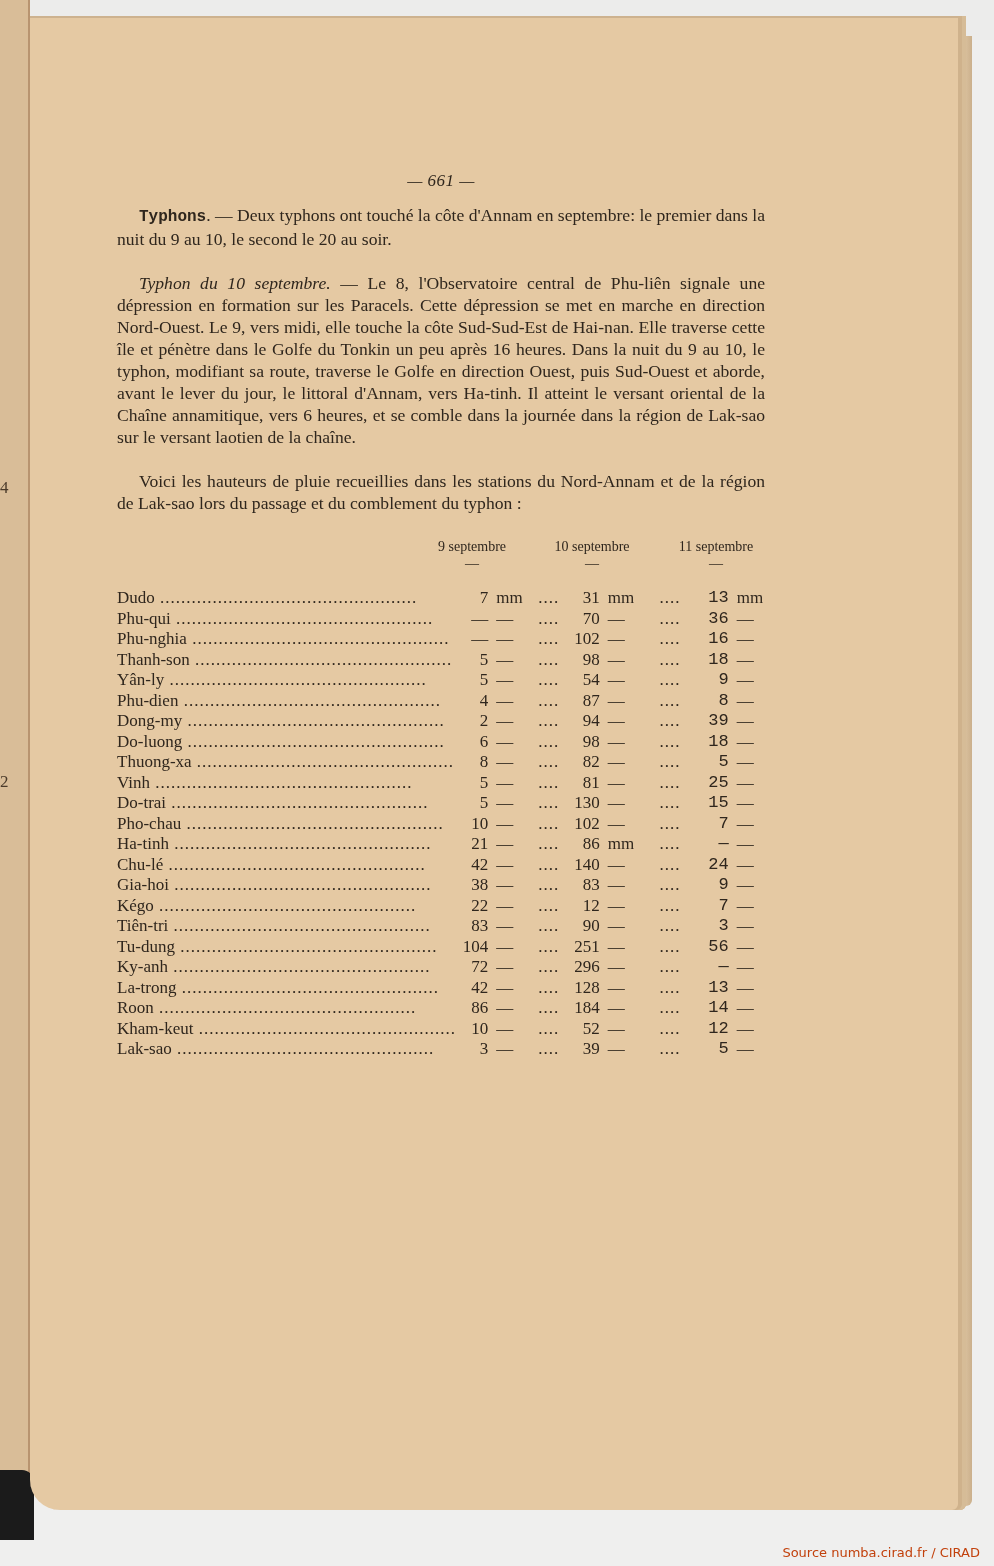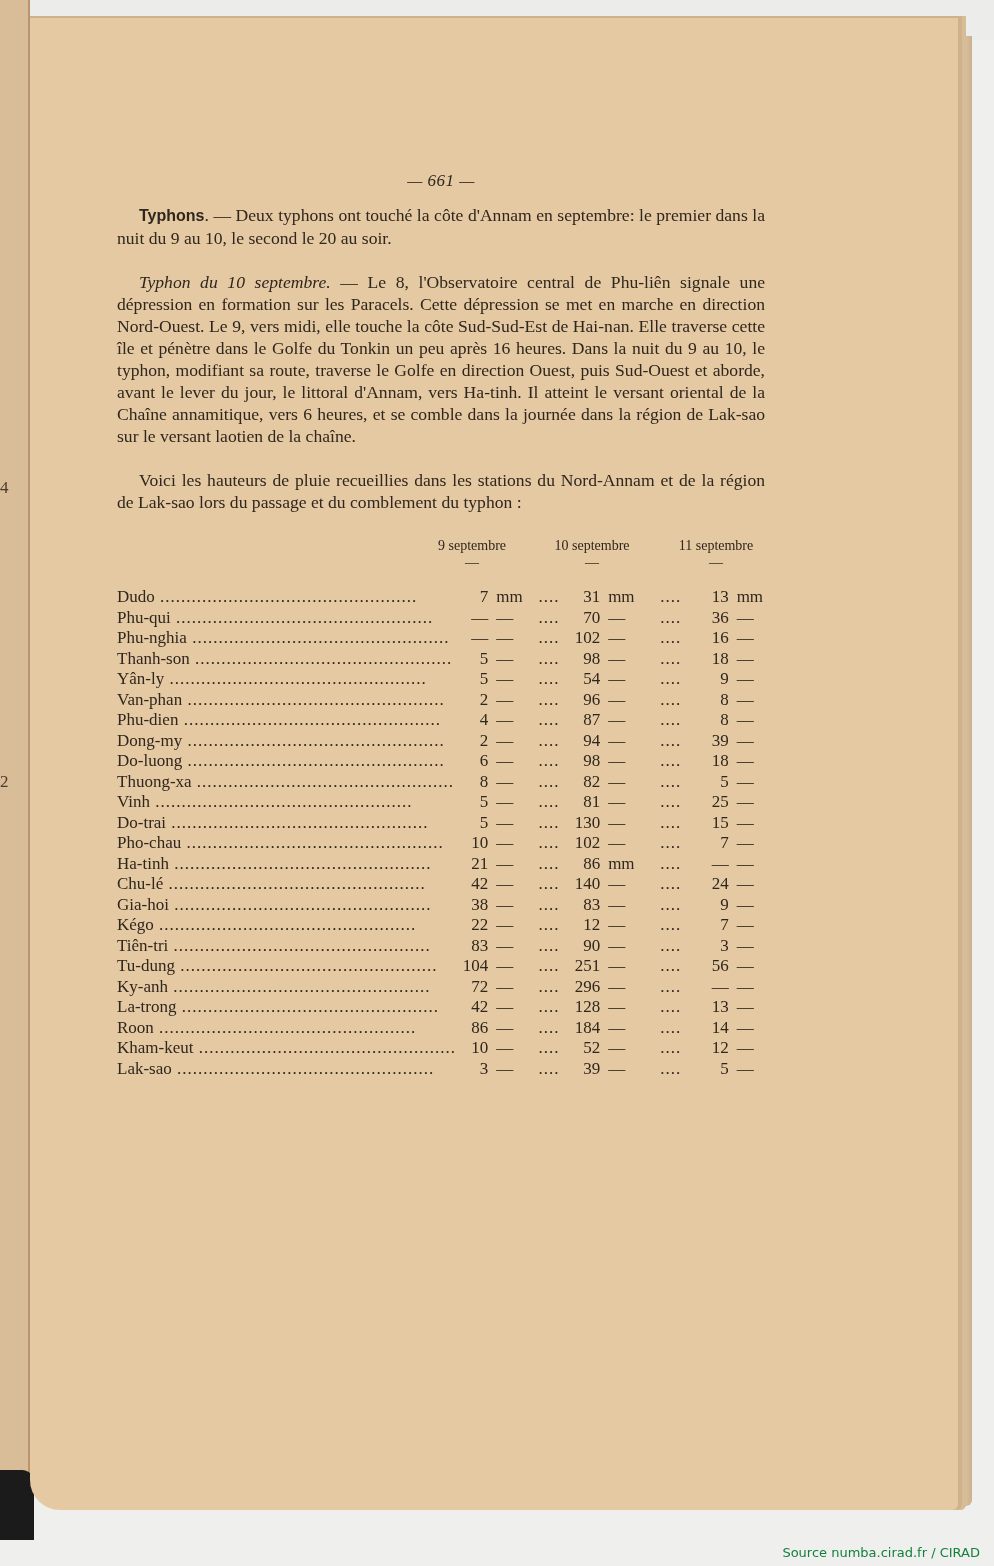--- a/index.html
+++ b/index.html
@@ -30,21 +30,21 @@
       background: linear-gradient(to right, #d8bd98, #cdb08a 40%, #dcc3a0 60%, #cbb08c);
       border-radius: 0 0 6px 0;
     }
     .content {
       position: absolute; left: 117px; top: 170px; width: 648px;
       color: #2f261d; font-size: 17.6px; line-height: 22px;
     }
     .page-number { text-align: center; font-size: 17px; margin: 0 0 12px 0; letter-spacing: 0.5px; font-style: italic; }
     p { margin: 0; text-align: justify; }
     .indent { text-indent: 22px; }
-    .bold-lead { font-weight: bold; font-family: Liberation Sans, sans-serif; font-size: 16px; }
+    .bold-lead { font-weight: bold; font-family: Liberation Mono, monospace; font-size: 16px; }
     .para-gap { height: 22px; }
     .cols-header {
       display: grid; grid-template-columns: 300px 110px 130px 118px;
       font-size: 14px; margin-top: 22px; text-align: center; font-family: Liberation Serif, serif;
     }
     .cols-header .c1 { text-align: left; }
     .cols-dash {
       display: grid; grid-template-columns: 300px 110px 130px 118px;
       text-align: center; font-size: 14px; line-height: 12px; margin-bottom: 18px;
     }
@@ -59,25 +59,25 @@
     }
     .num { text-align: right; }
     .unit { text-align: left; padding-left: 8px !important; }
     .sep { text-align: center; letter-spacing: 1px; }
     .col1n { width: 36px; }
     .col1u { width: 38px; }
     .sep1 { width: 46px; }
     .col2n { width: 36px; }
     .col2u { width: 48px; }
     .sep2 { width: 56px; }
-    .col3n { width: 46px; }
+    .col3n { width: 46px; font-family: Liberation Mono, monospace; }
     .col3u { width: 40px; }
     .footer-source {
       position: absolute; right: 14px; bottom: 6px;
-      font-family: "DejaVu Sans", sans-serif; font-size: 13px; color: #15803d;
+      font-family: "DejaVu Sans", sans-serif; font-size: 13px; color: #c2410c;
     }
   </style>
 </head>
 <body>
 
 <div class="scan-top-bg"></div>
 <div class="left-page">
   <span class="left-mark" style="top:478px">4</span>
   <span class="left-mark" style="top:772px">2</span>
 </div>
@@ -162,31 +162,20 @@
           <td class="num col1n">5</td>
           <td class="unit col1u">—</td>
           <td class="sep sep1">....</td>
           <td class="num col2n">54</td>
           <td class="unit col2u">—</td>
           <td class="sep sep2">....</td>
           <td class="num col3n">9</td>
           <td class="unit col3u">—</td>
         </tr>
         <tr>
-          <td class="station"><span class="dots">Van-phan</span></td>
-          <td class="num col1n">2</td>
-          <td class="unit col1u">—</td>
-          <td class="sep sep1">....</td>
-          <td class="num col2n">96</td>
-          <td class="unit col2u">—</td>
-          <td class="sep sep2">....</td>
-          <td class="num col3n">8</td>
-          <td class="unit col3u">—</td>
-        </tr>
-        <tr>
           <td class="station"><span class="dots">Phu-dien</span></td>
           <td class="num col1n">4</td>
           <td class="unit col1u">—</td>
           <td class="sep sep1">....</td>
           <td class="num col2n">87</td>
           <td class="unit col2u">—</td>
           <td class="sep sep2">....</td>
           <td class="num col3n">8</td>
           <td class="unit col3u">—</td>
         </tr>

